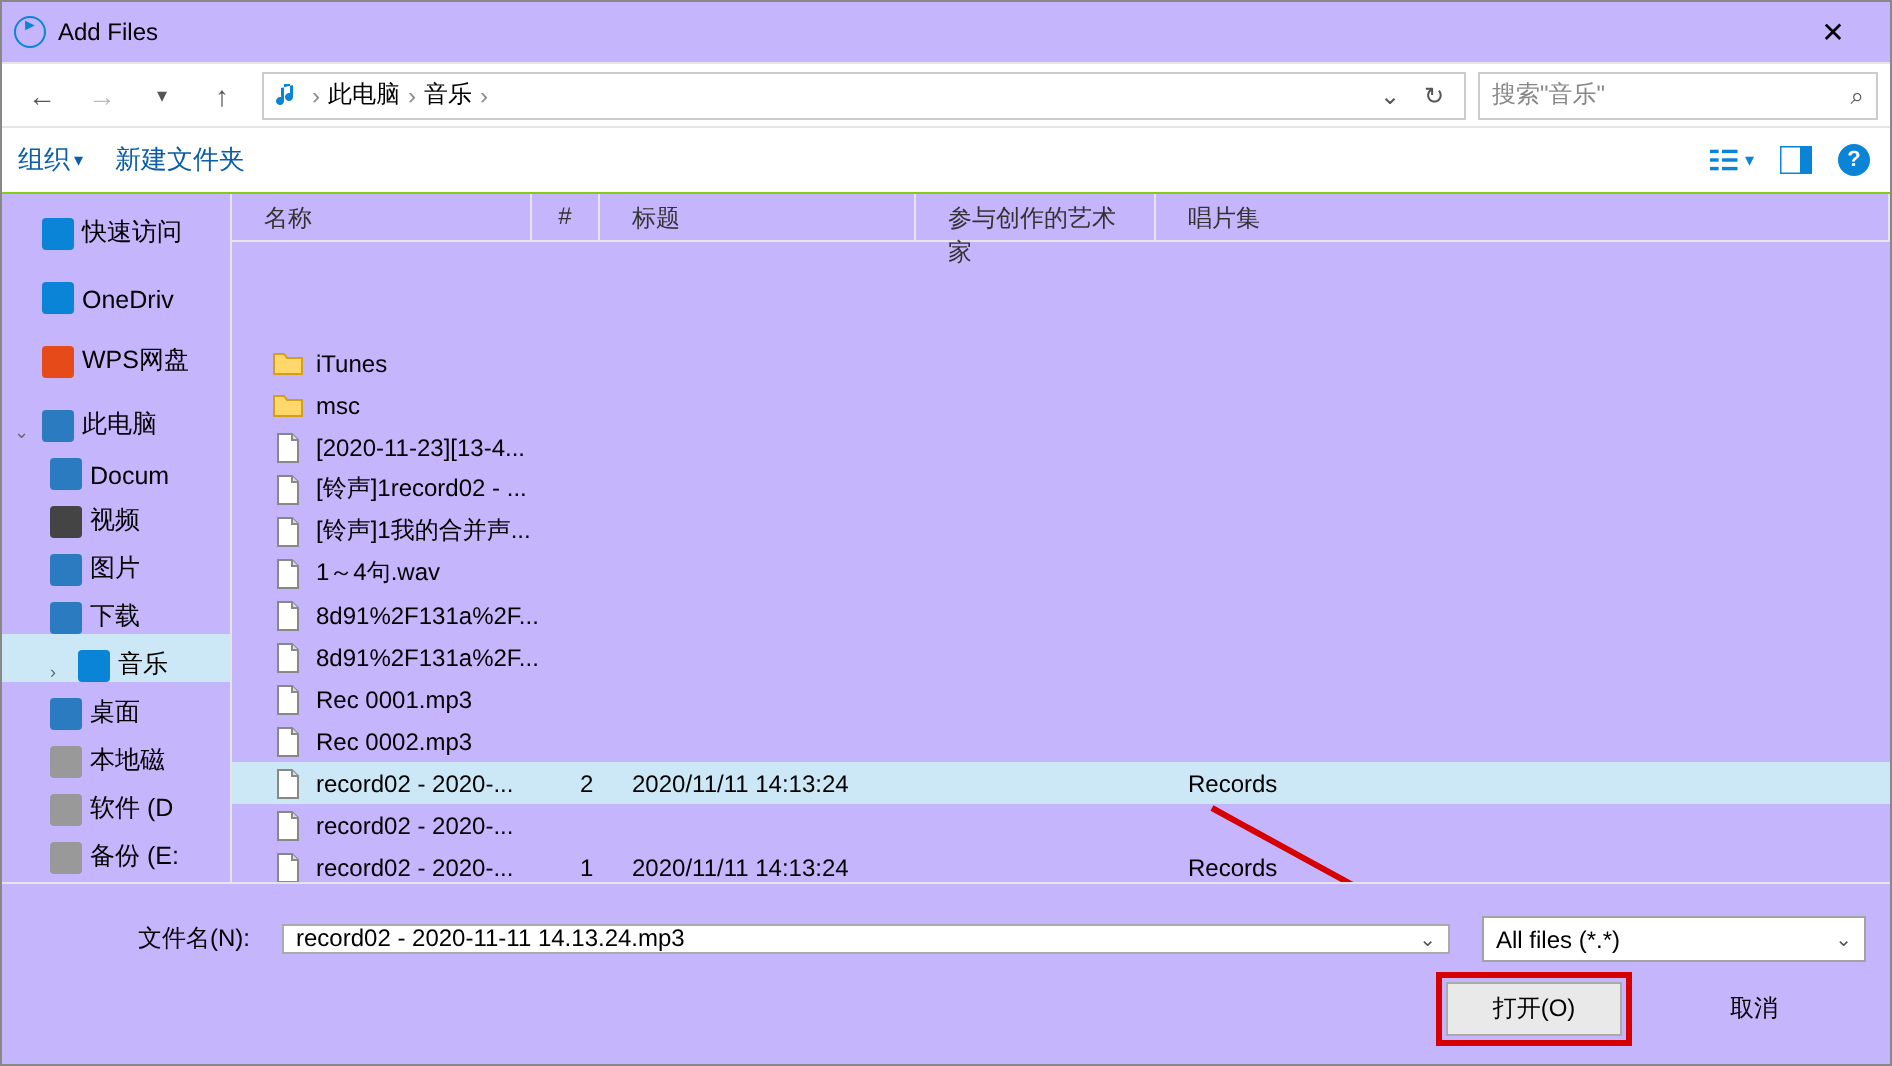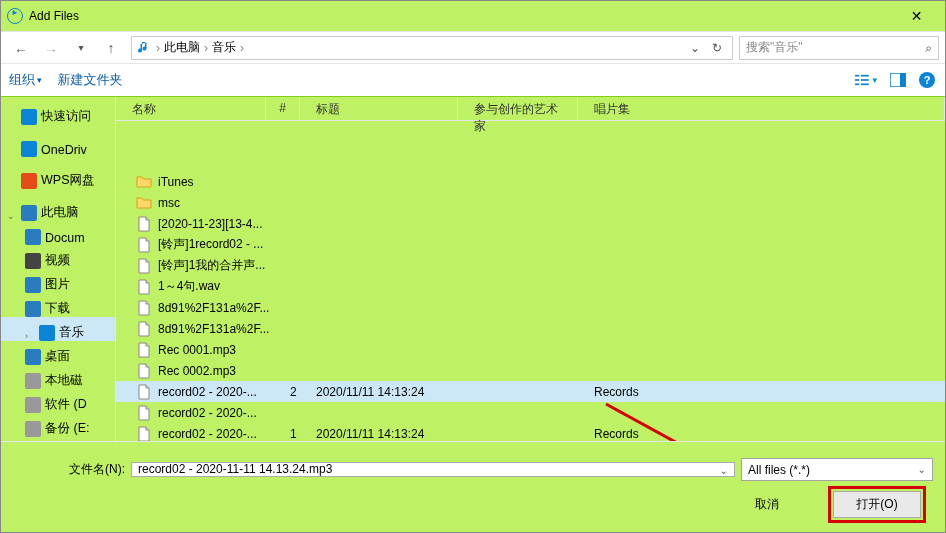--- a/index.html
+++ b/index.html
@@ -1,17 +1,17 @@
 <!DOCTYPE html>
 <html><head>
 <meta charset="utf-8">
 <style>
 * { margin: 0; padding: 0; box-sizing: border-box; font-family: "Microsoft YaHei", Arial, sans-serif; }
 html, body { width: 946px; height: 533px; overflow: hidden; }
-.window { width: 946px; height: 533px; background: #bef264; border: 1px solid #888; display: flex; flex-direction: column; }
+.window { width: 946px; height: 533px; background: #c4b5fd; border: 1px solid #888; display: flex; flex-direction: column; }
 .titlebar { height: 30px; display: flex; align-items: center; padding: 0 6px; font-size: 12px; color: #000; }
 .titlebar .app-icon { width: 16px; height: 16px; border-radius: 50%; border: 1.5px solid #0a84d6; margin-right: 6px; position: relative; }
 .titlebar .app-icon::after { content: "►"; position: absolute; left: 3px; top: -1px; font-size: 8px; color: #0a84d6; }
 .titlebar .spacer { flex: 1; }
 .titlebar .close { width: 45px; height: 30px; display: flex; align-items: center; justify-content: center; font-size: 14px; color: #000; cursor: pointer; }
 
 .navrow { height: 33px; border-top: 1px solid #e5e5e5; border-bottom: 1px solid #e5e5e5; background: #fff; display: flex; align-items: center; padding: 0 6px; gap: 2px; }
 .navbtn { width: 28px; height: 26px; display: flex; align-items: center; justify-content: center; color: #555; font-size: 14px; cursor: pointer; }
 .navbtn.disabled { color: #bbb; }
 .addressbar { flex: 1; height: 24px; border: 1px solid #ccc; display: flex; align-items: center; padding: 0 4px; font-size: 12px; margin: 0 4px; }
@@ -51,21 +51,21 @@
 .frow { height: 21px; display: flex; align-items: center; font-size: 12px; color: #000; padding-left: 20px; cursor: pointer; }
 .frow.selected { background: #cce8f7; }
 .frow .ficon { width: 16px; height: 16px; margin-right: 6px; flex-shrink: 0; }
 .frow .fname { width: 124px; overflow: hidden; text-overflow: ellipsis; white-space: nowrap; }
 .frow .fnum { width: 34px; text-align: left; padding-left: 8px; }
 .frow .ftitle { width: 158px; }
 .frow .fartist { width: 120px; }
 .frow .falbum { flex: 1; }
 
 .bottom { border-top: 1px solid #e5e5e5; padding: 16px 12px 14px 12px; font-size: 12px; position: relative; }
-.fnrow { display: flex; align-items: center; gap: 6px; margin-bottom: 10px; }
+.fnrow { display: flex; align-items: center; gap: 16px; margin-bottom: 10px; }
 .fnrow .label { width: 62px; text-align: right; margin-left: 50px; }
 .fncombo { flex: 1; height: 15px; border: 1px solid #aaa; display: flex; align-items: flex-end; padding: 0 6px; background: #fff; }
 .fncombo .spacer4 { flex: 1; }
 .filtercombo { width: 192px; height: 23px; border: 1px solid #a3a3a3; display: flex; align-items: center; padding: 0 6px; background: #fff; cursor: pointer; }
 .filtercombo .spacer5 { flex: 1; }
 .btnrow { display: flex; justify-content: flex-end; gap: 22px; padding-right: 12px; }
 .btn { width: 88px; height: 27px; border: 1px solid #aaa; background: #e9e9e9; display: flex; align-items: center; justify-content: center; cursor: pointer; }
 .btn.primary { outline: 3px solid #d60000; outline-offset: 2px; }
 
 .red-arrow { position: absolute; pointer-events: none; }
@@ -393,18 +393,18 @@
         <span class="spacer4"></span>
         <span style="font-size:10px;color:#555">⌄</span>
       </div>
       <div class="filtercombo">
         <span>All files (*.*)</span>
         <span class="spacer5"></span>
         <span style="font-size:10px;color:#555">⌄</span>
       </div>
     </div>
     <div class="btnrow">
+      <div class="btn primary">打开(O)</div>
       <div class="btn" style="border:none;background:none">取消</div>
-      <div class="btn primary">打开(O)</div>
     </div>
   </div>
 
 </div>
 
 </body></html>

